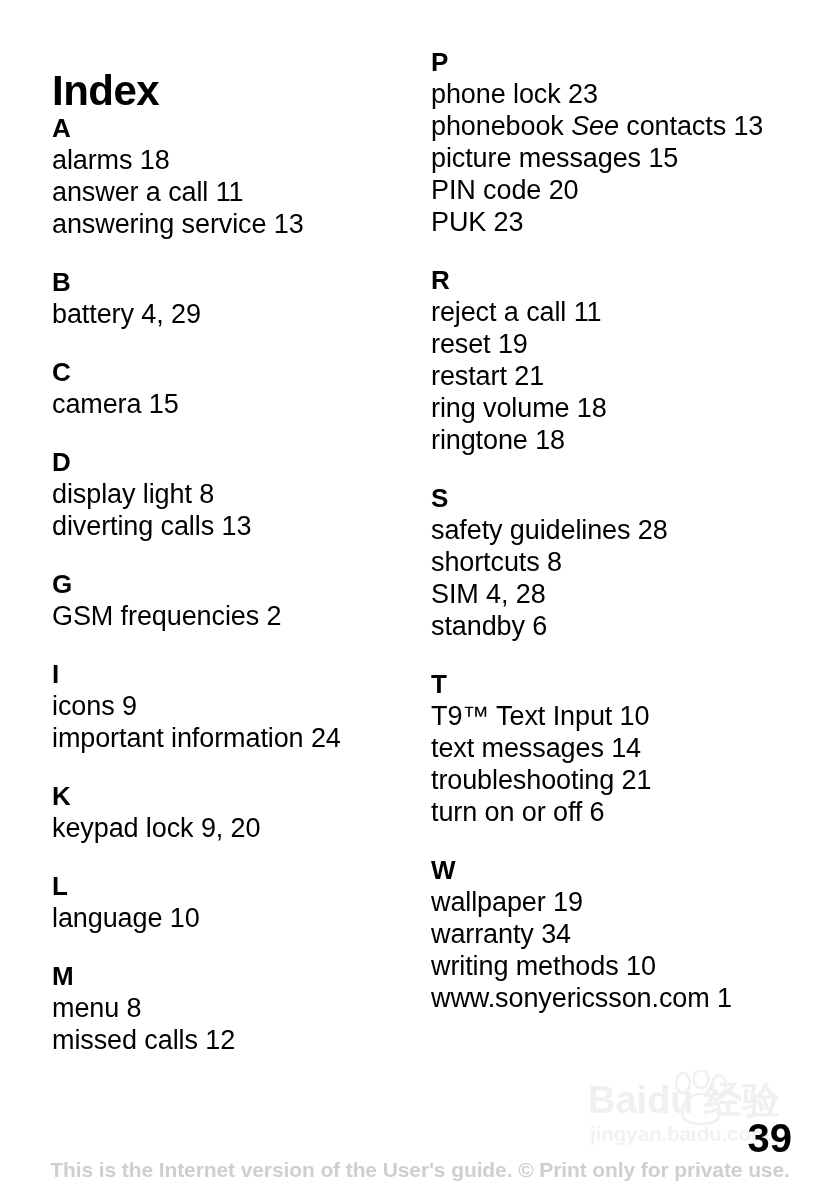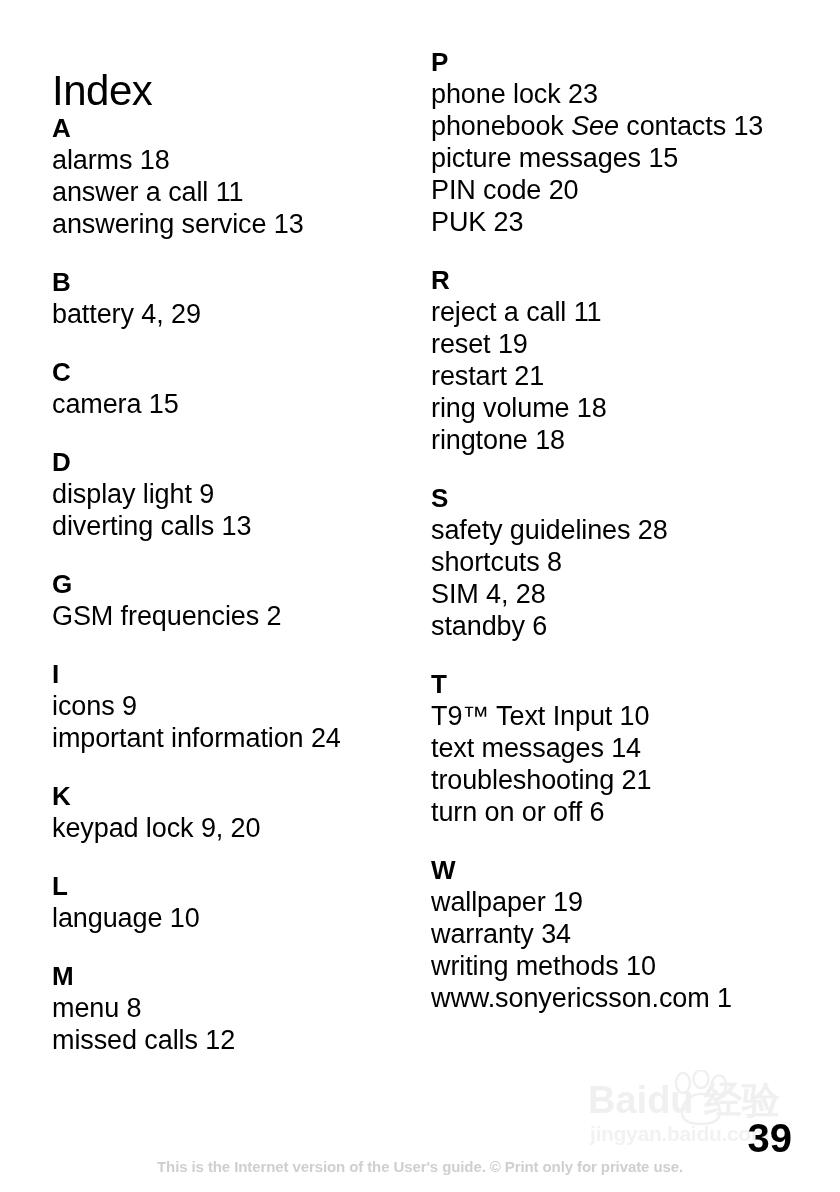--- a/index.html
+++ b/index.html
@@ -15,21 +15,21 @@
     color: #000000;
     overflow: hidden;
   }
 
   
   #page-title {
     position: absolute;
     left: 52px;
     top: 42px;
     font-size: 42px;
-    font-weight: normal;
+    font-weight: bold;
     letter-spacing: -0.5px;
     line-height: 1;
     text-align: center;
   }
 
   
   .column {
     position: absolute;
     top: 112px;
     width: 370px;
@@ -114,21 +114,21 @@
     line-height: 34px;
   }
 
   
   #footer-notice {
     position: absolute;
     left: 0;
     right: 0;
     top: 1158px;
     text-align: center;
-    font-size: 15px;
+    font-size: 21px;
     font-weight: bold;
     color: #cfcfcf;
     letter-spacing: -0.1px;
     white-space: nowrap;
   }
 </style>
 </head>
 <body>
 
 <h1 id="page-title">Index</h1>
@@ -150,21 +150,21 @@
     </div>
     <div class="index-section">
       <div class="section-letter">C</div>
       <ul class="entry-list">
         <li class="index-entry">camera 15</li>
       </ul>
     </div>
     <div class="index-section">
       <div class="section-letter">D</div>
       <ul class="entry-list">
-        <li class="index-entry">display light 9</li>
+        <li class="index-entry">display light 8</li>
         <li class="index-entry">diverting calls 13</li>
       </ul>
     </div>
     <div class="index-section">
       <div class="section-letter">G</div>
       <ul class="entry-list">
         <li class="index-entry">GSM frequencies 2</li>
       </ul>
     </div>
     <div class="index-section">

